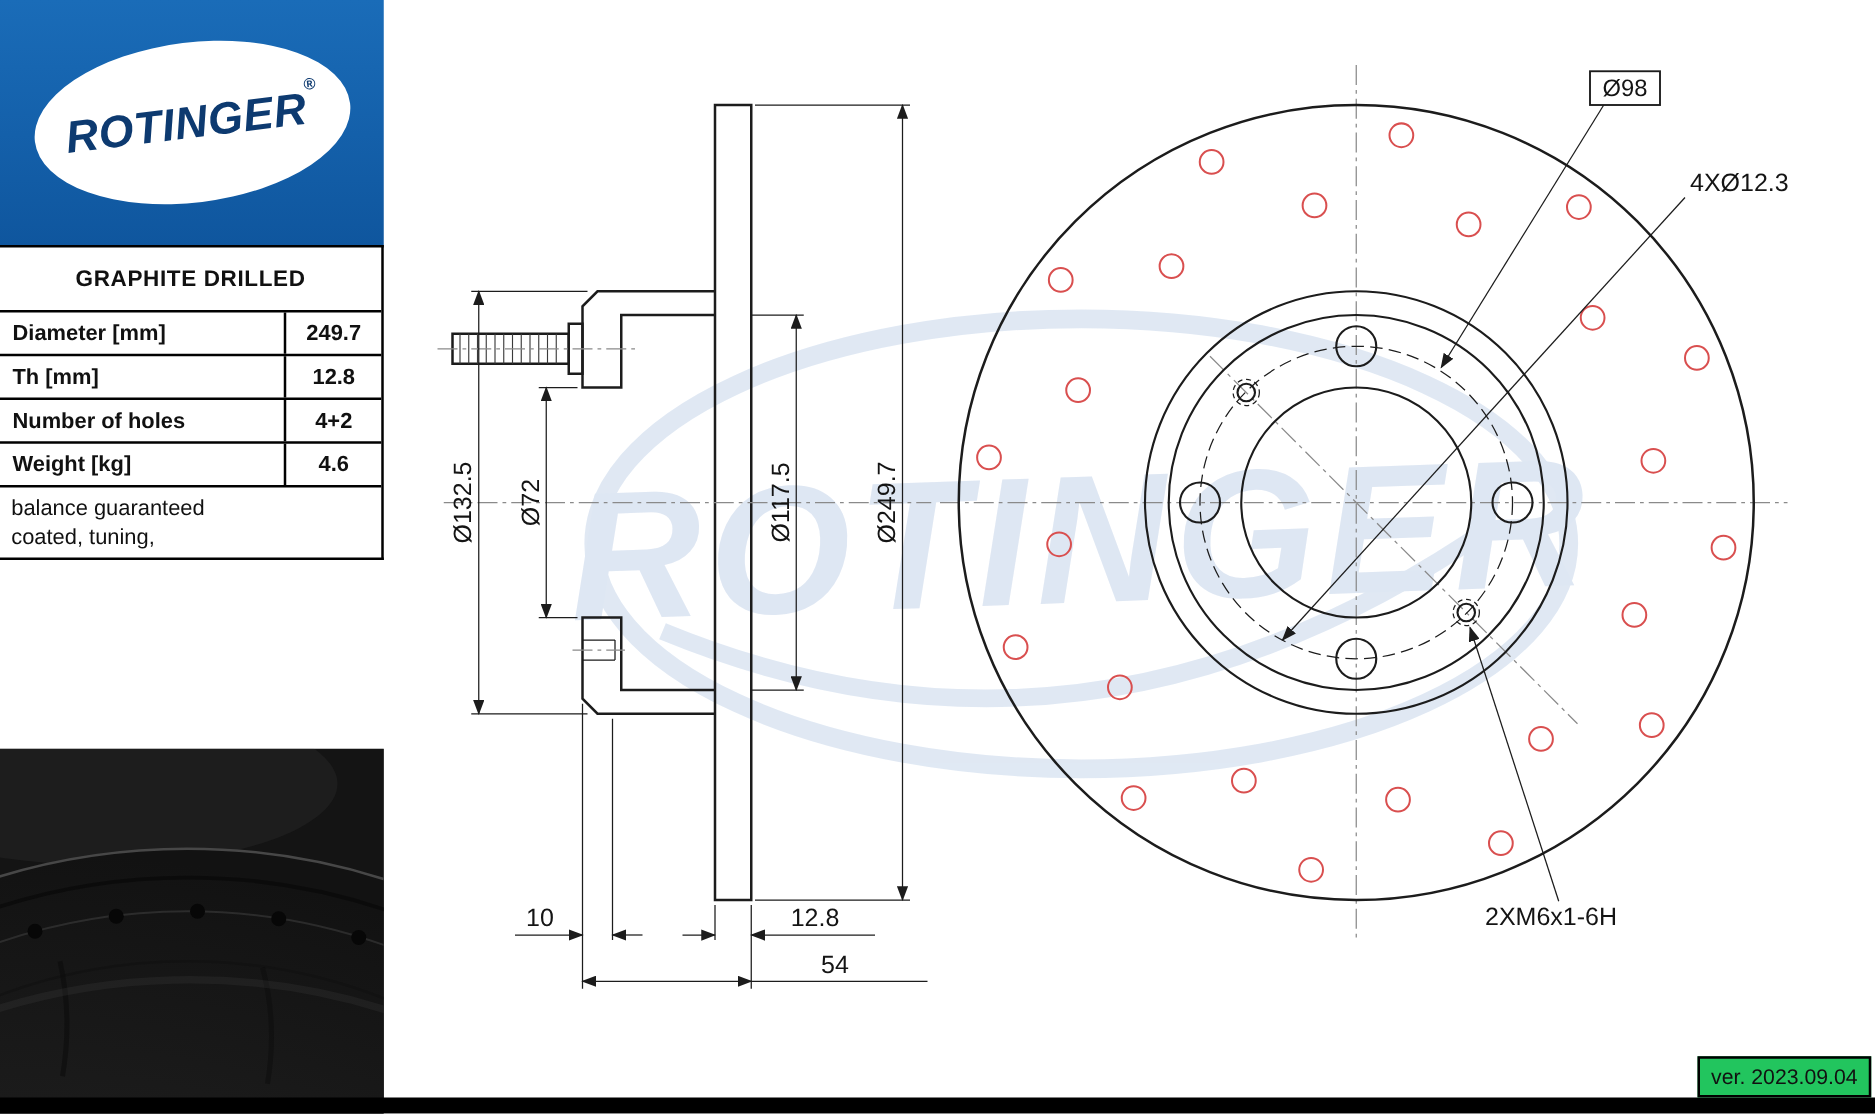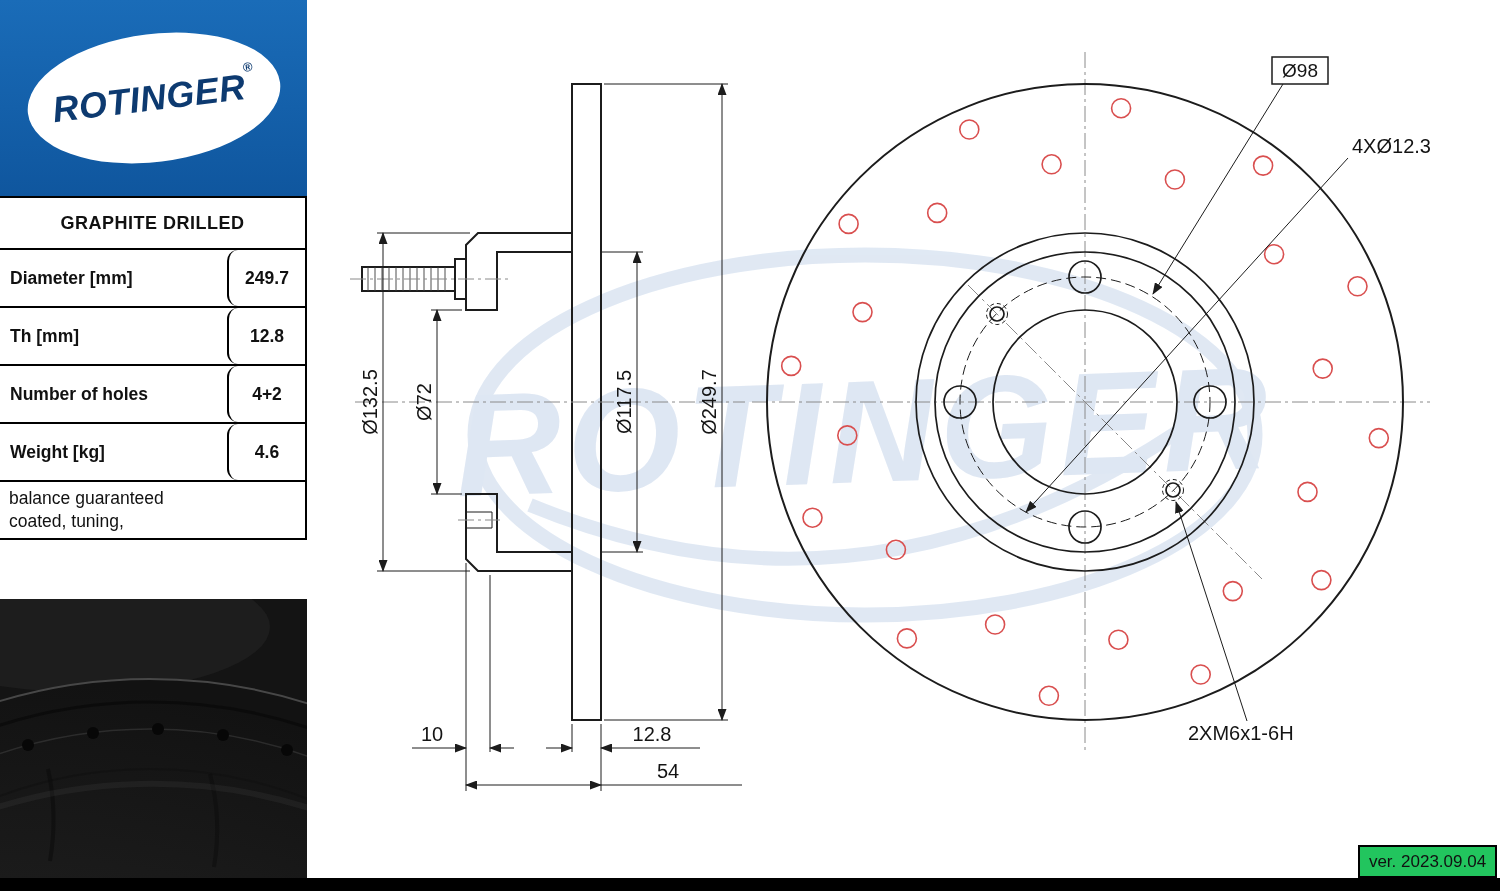--- a/index.html
+++ b/index.html
@@ -32,24 +32,24 @@
              position:relative;z-index:2;white-space:nowrap;}
   .logo-reg{font-size:13px;font-style:normal;vertical-align:top;position:relative;top:-6px;}
   .logo-swoosh{position:absolute;left:-38px;top:50px;width:330px;height:150px;
                border:12px solid transparent;border-bottom-color:#0d3a70;border-radius:50%;
                transform:rotate(-6deg);z-index:1;}
   .panel-table{border-top:2px solid #000;border-bottom:2px solid #000;border-right:2px solid #000;box-sizing:border-box;}
   .row-graphite{height:52px;display:flex;align-items:center;justify-content:center;
                 font-weight:bold;font-size:18px;letter-spacing:0.5px;border-bottom:2px solid #000;box-sizing:border-box;}
   .row-part{height:70px;display:flex;align-items:center;justify-content:center;
             font-weight:bold;font-size:29px;border-bottom:2px solid #000;box-sizing:border-box;}
-  .spec-row{height:58px;display:flex;border-bottom:2px solid #000;box-sizing:border-box;}
+  .spec-row{height:35px;display:flex;border-bottom:2px solid #000;box-sizing:border-box;}
   .spec-label{flex:1;display:flex;align-items:center;padding-left:10px;font-weight:bold;font-size:17.5px;}
   .spec-value{width:78px;display:flex;align-items:center;justify-content:center;
-              font-weight:bold;font-size:17.5px;border-left:2px solid #000;box-sizing:border-box;border-radius:11px;}
+              font-weight:bold;font-size:17.5px;border-left:2px solid #000;box-sizing:border-box;}
   .note-row{height:56px;padding:5px 0 0 9px;font-size:17.5px;line-height:1.3;box-sizing:border-box;}
   .photo{position:absolute;left:0;top:599px;width:307px;height:292px;overflow:hidden;background:#141414;}
   
   .bottom-bar{position:absolute;left:0;bottom:0;width:100%;height:13px;background:#000;z-index:5;}
   .version-box{position:absolute;left:1358px;top:845px;width:139px;height:33px;border:2px solid #000;
                background:#22c55e;z-index:6;display:flex;align-items:center;justify-content:center;
                font-size:17px;box-sizing:border-box;}
 </style>
 </head>
 <body>

